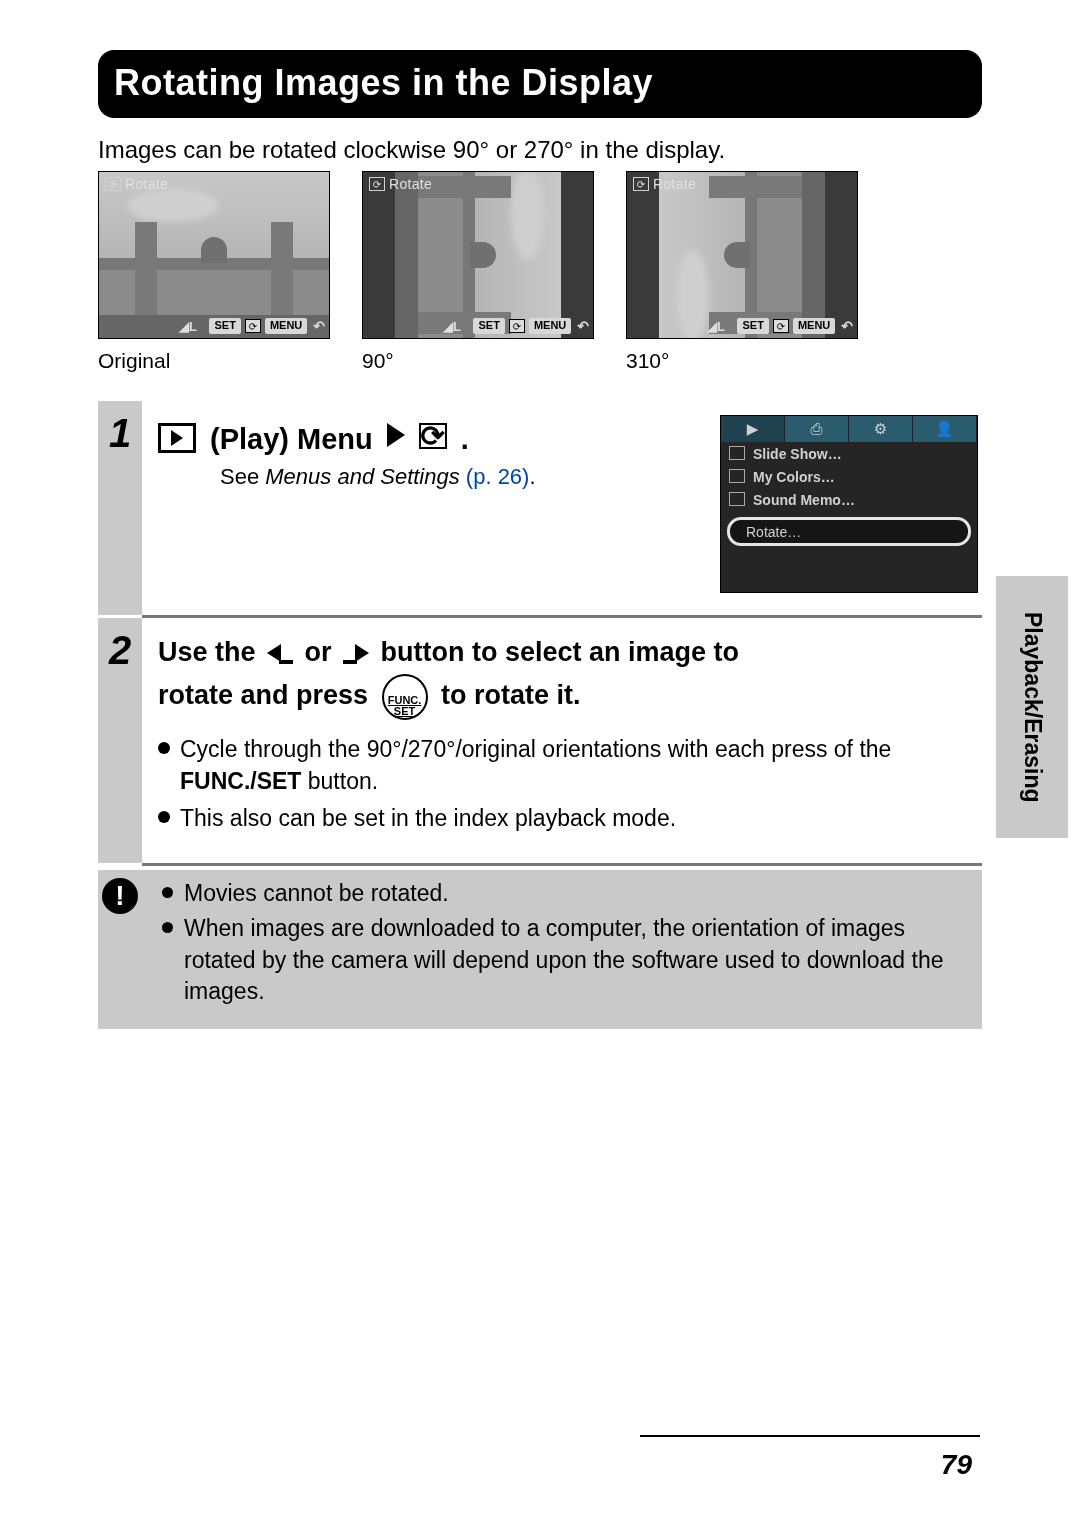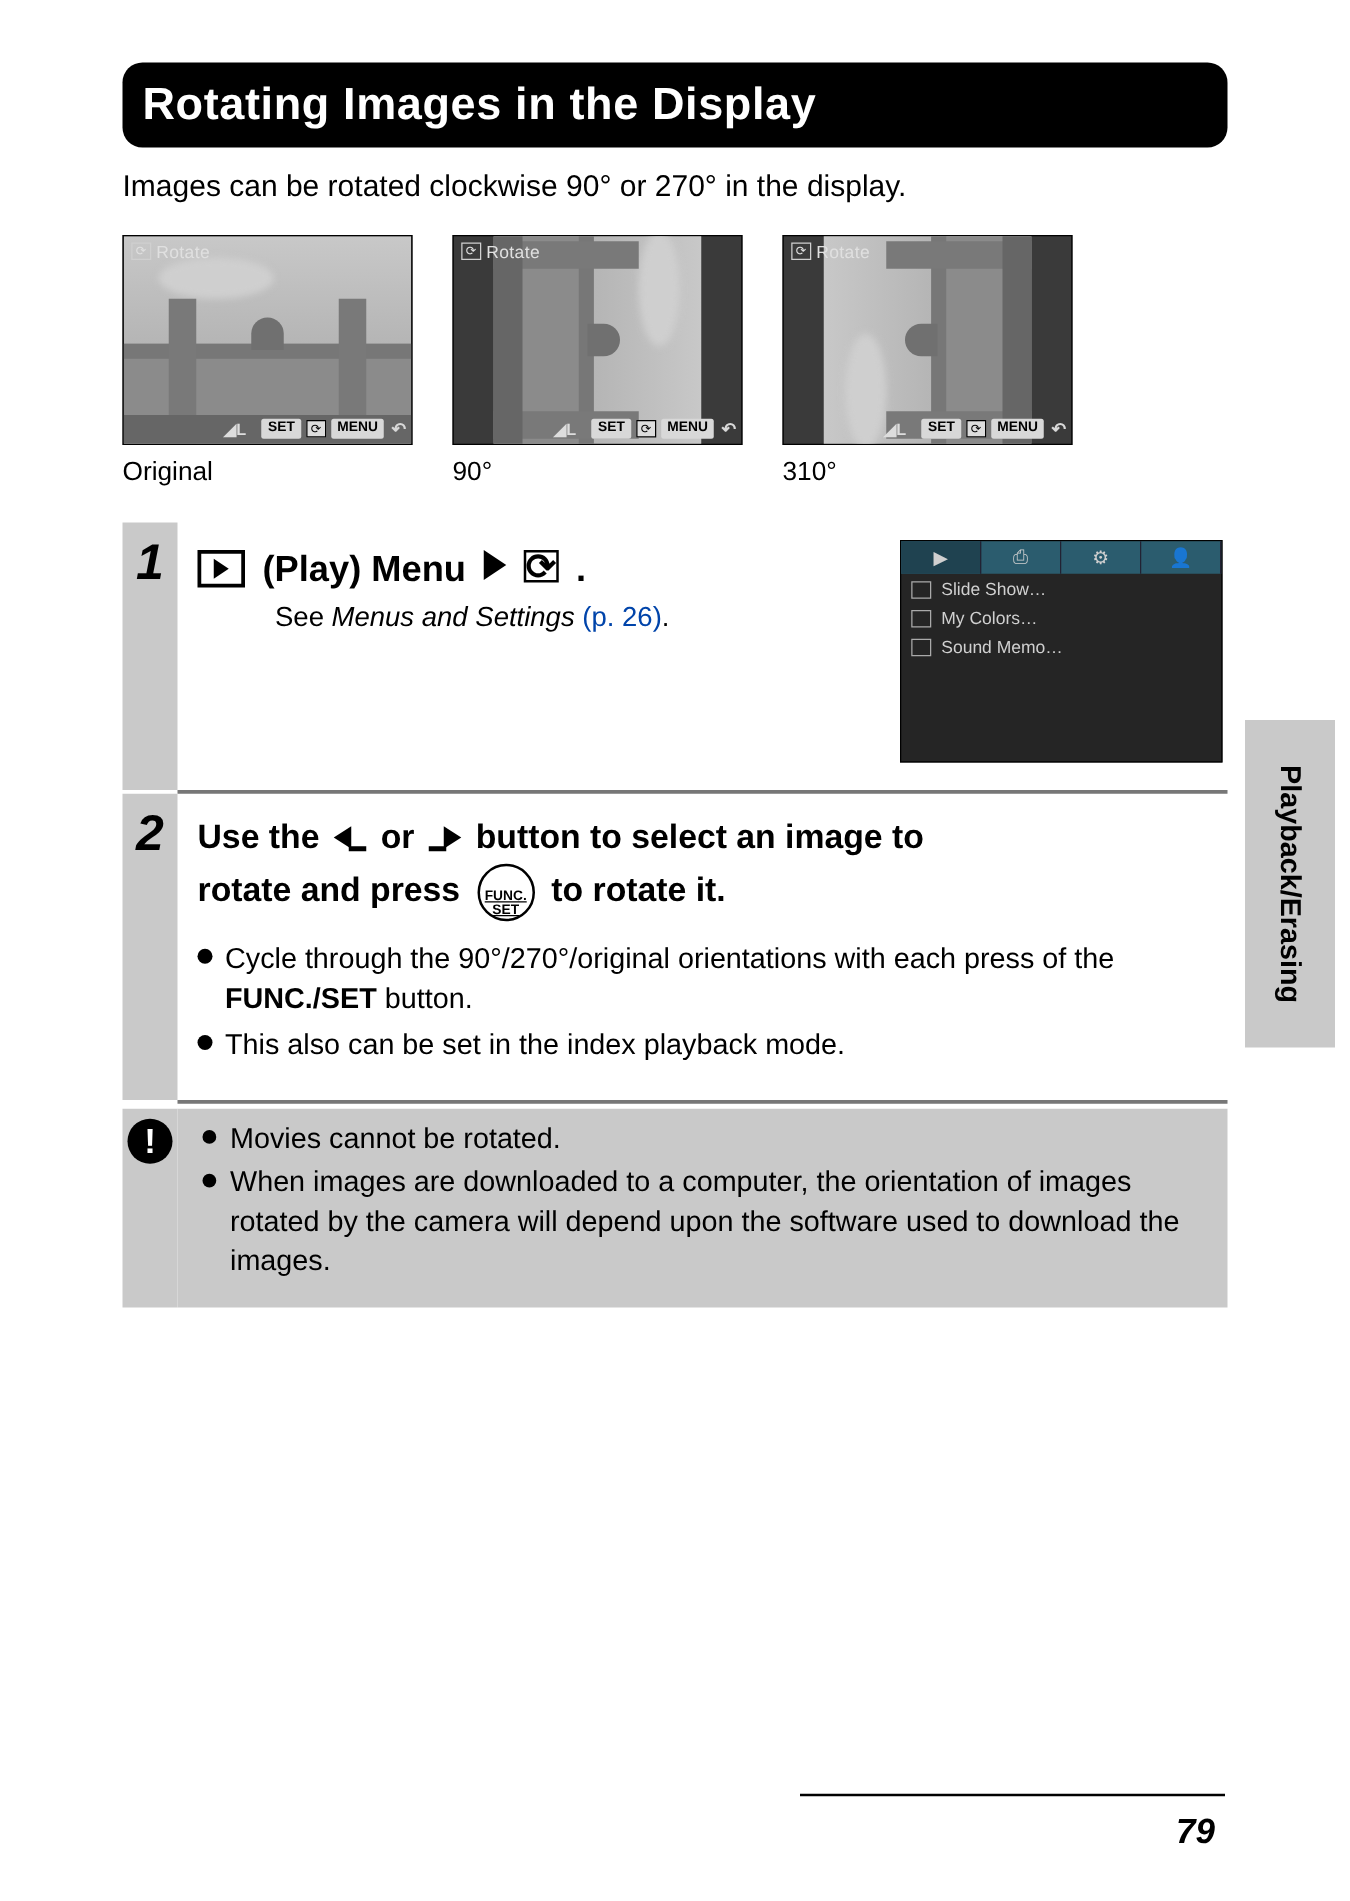--- a/index.html
+++ b/index.html
@@ -22,21 +22,21 @@
     color: #fff;
     font-weight: bold;
     font-size: 36px;
     padding: 12px 16px 14px 16px;
     margin-bottom: 18px;
     letter-spacing: 0.5px;
     border-radius: 16px;
   }
   .intro {
     font-size: 24px;
-    margin-bottom: 24px;
+    margin-bottom: 7px;
   }
   .examples-row {
     display: flex;
     gap: 32px;
     margin-bottom: 28px;
   }
   .example { width: 232px; }
   .cam-screen {
     width: 232px; height: 168px;
     background: #3a3a3a;
@@ -150,21 +150,21 @@
     width: 258px; height: 178px;
     background: #252525;
     border: 1px solid #000;
     position: relative;
     color: #d0d0d0;
     font-size: 14px;
   }
   .menu-tabs { display:flex; background:#2b5c6e; }
   .menu-tab { flex:1; padding:4px 0; text-align:center; border-right:1px solid #223; font-size:15px;}
   .menu-tab.active { background:#1f4250; }
-  .menu-item { display:flex; align-items:flex-end; gap:8px; padding:4px 8px 3px 8px; }
+  .menu-item { display:flex; align-items:flex-start; gap:8px; padding:4px 8px 3px 8px;font-weight:bold; }
   .menu-item .mi-icon { width:16px; height:14px; border:1px solid #aaa; display:inline-block; flex-shrink:0;}
   .menu-rotate-row {
     background:#151515;
     border: 3px solid #e6e6e6;
     border-radius: 14px;
     margin: 6px 6px;
     padding: 4px 8px 3px 8px;
     color:#cfcfcf;
     display:flex; align-items:center; gap:8px;
   }
@@ -383,20 +383,24 @@
               <span>Slide Show…</span>
             </div>
           <div class="menu-item">
               <span class="mi-icon"></span>
               <span>My Colors…</span>
             </div>
           <div class="menu-item">
               <span class="mi-icon"></span>
               <span>Sound Memo…</span>
             </div>
+          <div class="menu-rotate-row">
+              <span class="mi-icon"></span>
+              <span>Rotate…</span>
+            </div>
         </div>
       </div>
     </div>
 
     <div class="grey-fill"></div>
       <div class="rule"></div>
 
     <div class="step-num-cell">2</div>
     <div class="step-body">
       <div class="step2-head">

